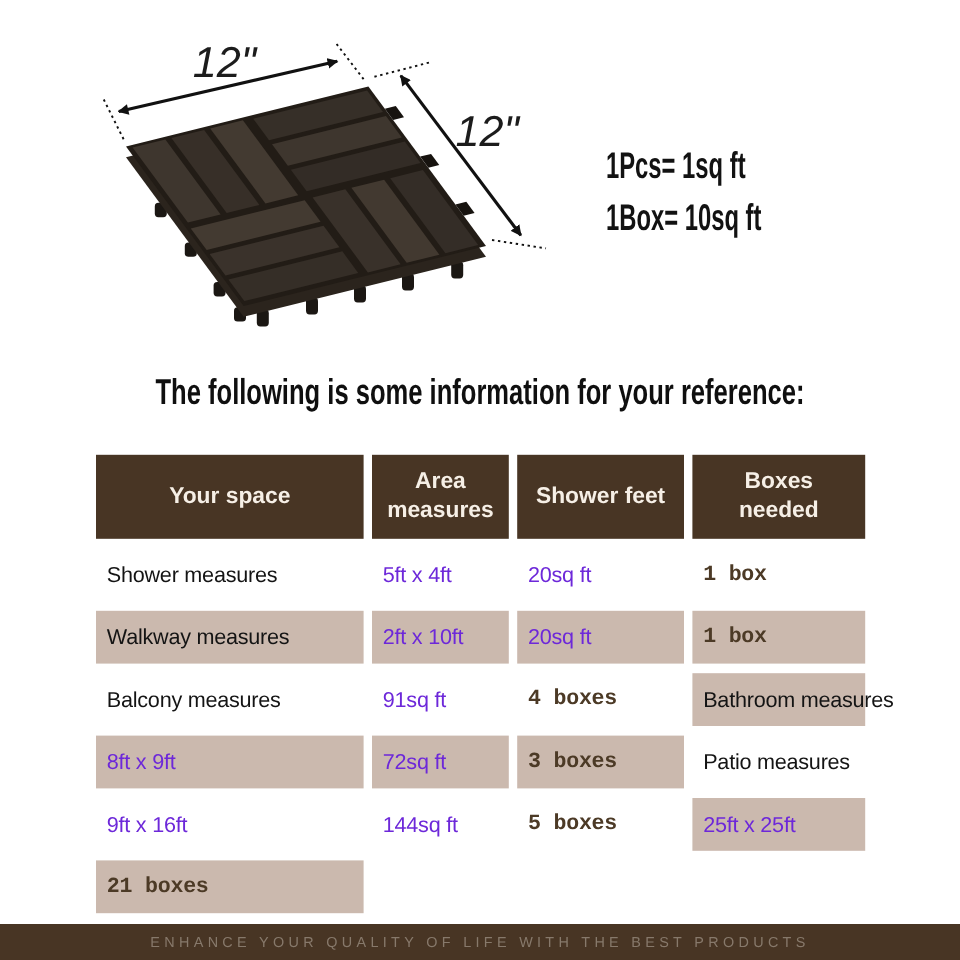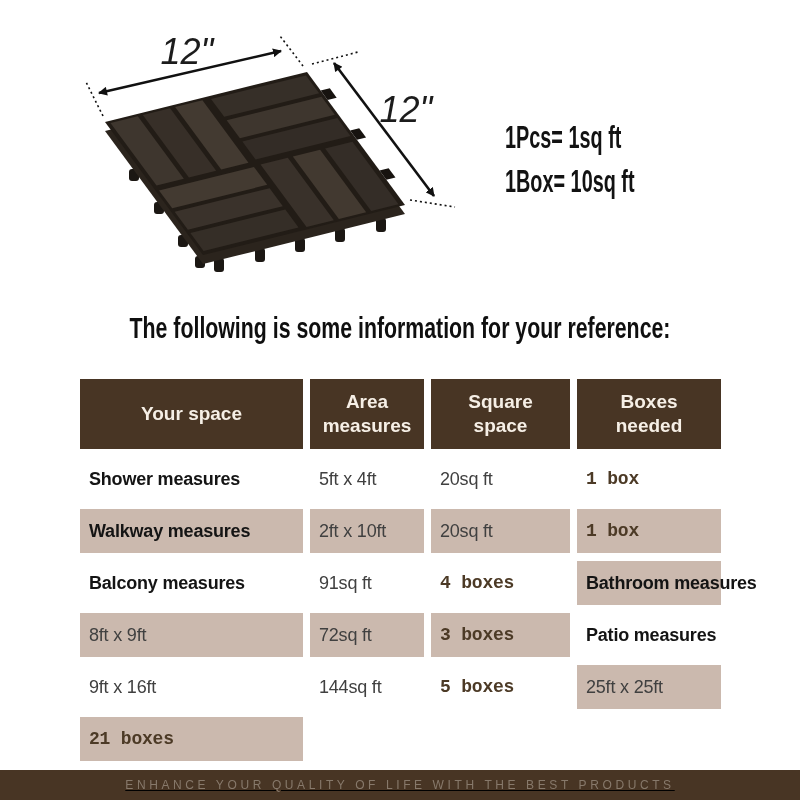--- a/index.html
+++ b/index.html
@@ -22,29 +22,29 @@
     font-size:30px; font-weight:700; color:#0f0f0f; transform:scaleX(0.71); transform-origin:50% 50%;
     white-space:nowrap;}
 
   
   .ref-table{position:absolute; left:80px; top:379px; width:641px;
     display:grid; grid-template-columns:223px 114px 139px 144px;
     grid-template-rows:70px repeat(6,44px); gap:8px 7px;}
   .th{background:var(--brown,#483524); color:var(--header-text,#f6efe6);
     display:flex; align-items:center; justify-content:center; text-align:center;
     font-size:19px; font-weight:700; line-height:24px; padding:0 10px;}
-  .td{display:flex; align-items:center; font-size:18px; color:#404040; padding-left:9px;
+  .td{display:flex; align-items:center; font-size:18px; color:#6d28d9; padding-left:9px;
     white-space:nowrap; letter-spacing:-0.2px;}
-  .td.space{font-weight:700; color:#141414;}
+  .td.space{font-weight:400; color:#141414;}
   .td.boxes{font-weight:700; color:var(--boxes-text,#4c3a26);font-family:Liberation Mono, monospace;}
   .row-beige{background:var(--beige,#cbb9ae);}
 
   
   .footer{position:absolute; left:0; bottom:0; width:800px; height:30px;
-    background:var(--brown,#483524); display:flex; align-items:center; justify-content:center;text-decoration:underline;}
+    background:var(--brown,#483524); display:flex; align-items:center; justify-content:center;}
   .footer span{font-size:12px; letter-spacing:3.6px; color:var(--footer-text,#87796b); white-space:nowrap;}
 </style>
 </head>
 <body>
 
 <div class="canvas">
 
   <svg class="hero-svg" viewBox="0 0 800 800" aria-hidden="true">
     <defs>
       <marker id="ah-e" markerWidth="10" markerHeight="9" refX="8" refY="4.5" orient="auto" markerUnits="userSpaceOnUse">
@@ -114,21 +114,21 @@
   <div class="specs">
     <div class="spec-line">1Pcs= 1sq ft</div>
     <div class="spec-line">1Box= 10sq ft</div>
   </div>
 
   <div class="heading">The following is some information for your reference:</div>
 
   <div class="ref-table">
     <div class="th">Your space</div>
     <div class="th">Area measures</div>
-    <div class="th">Square space</div>
+    <div class="th">Shower feet</div>
     <div class="th">Boxes needed</div>
 
     <div class="td space">Shower measures</div>
     <div class="td area">5ft x 4ft</div>
     <div class="td sqft">20sq ft</div>
     <div class="td boxes">1 box</div>
 
     <div class="td space row-beige">Walkway measures</div>
     <div class="td area row-beige">2ft x 10ft</div>
     <div class="td sqft row-beige">20sq ft</div>

